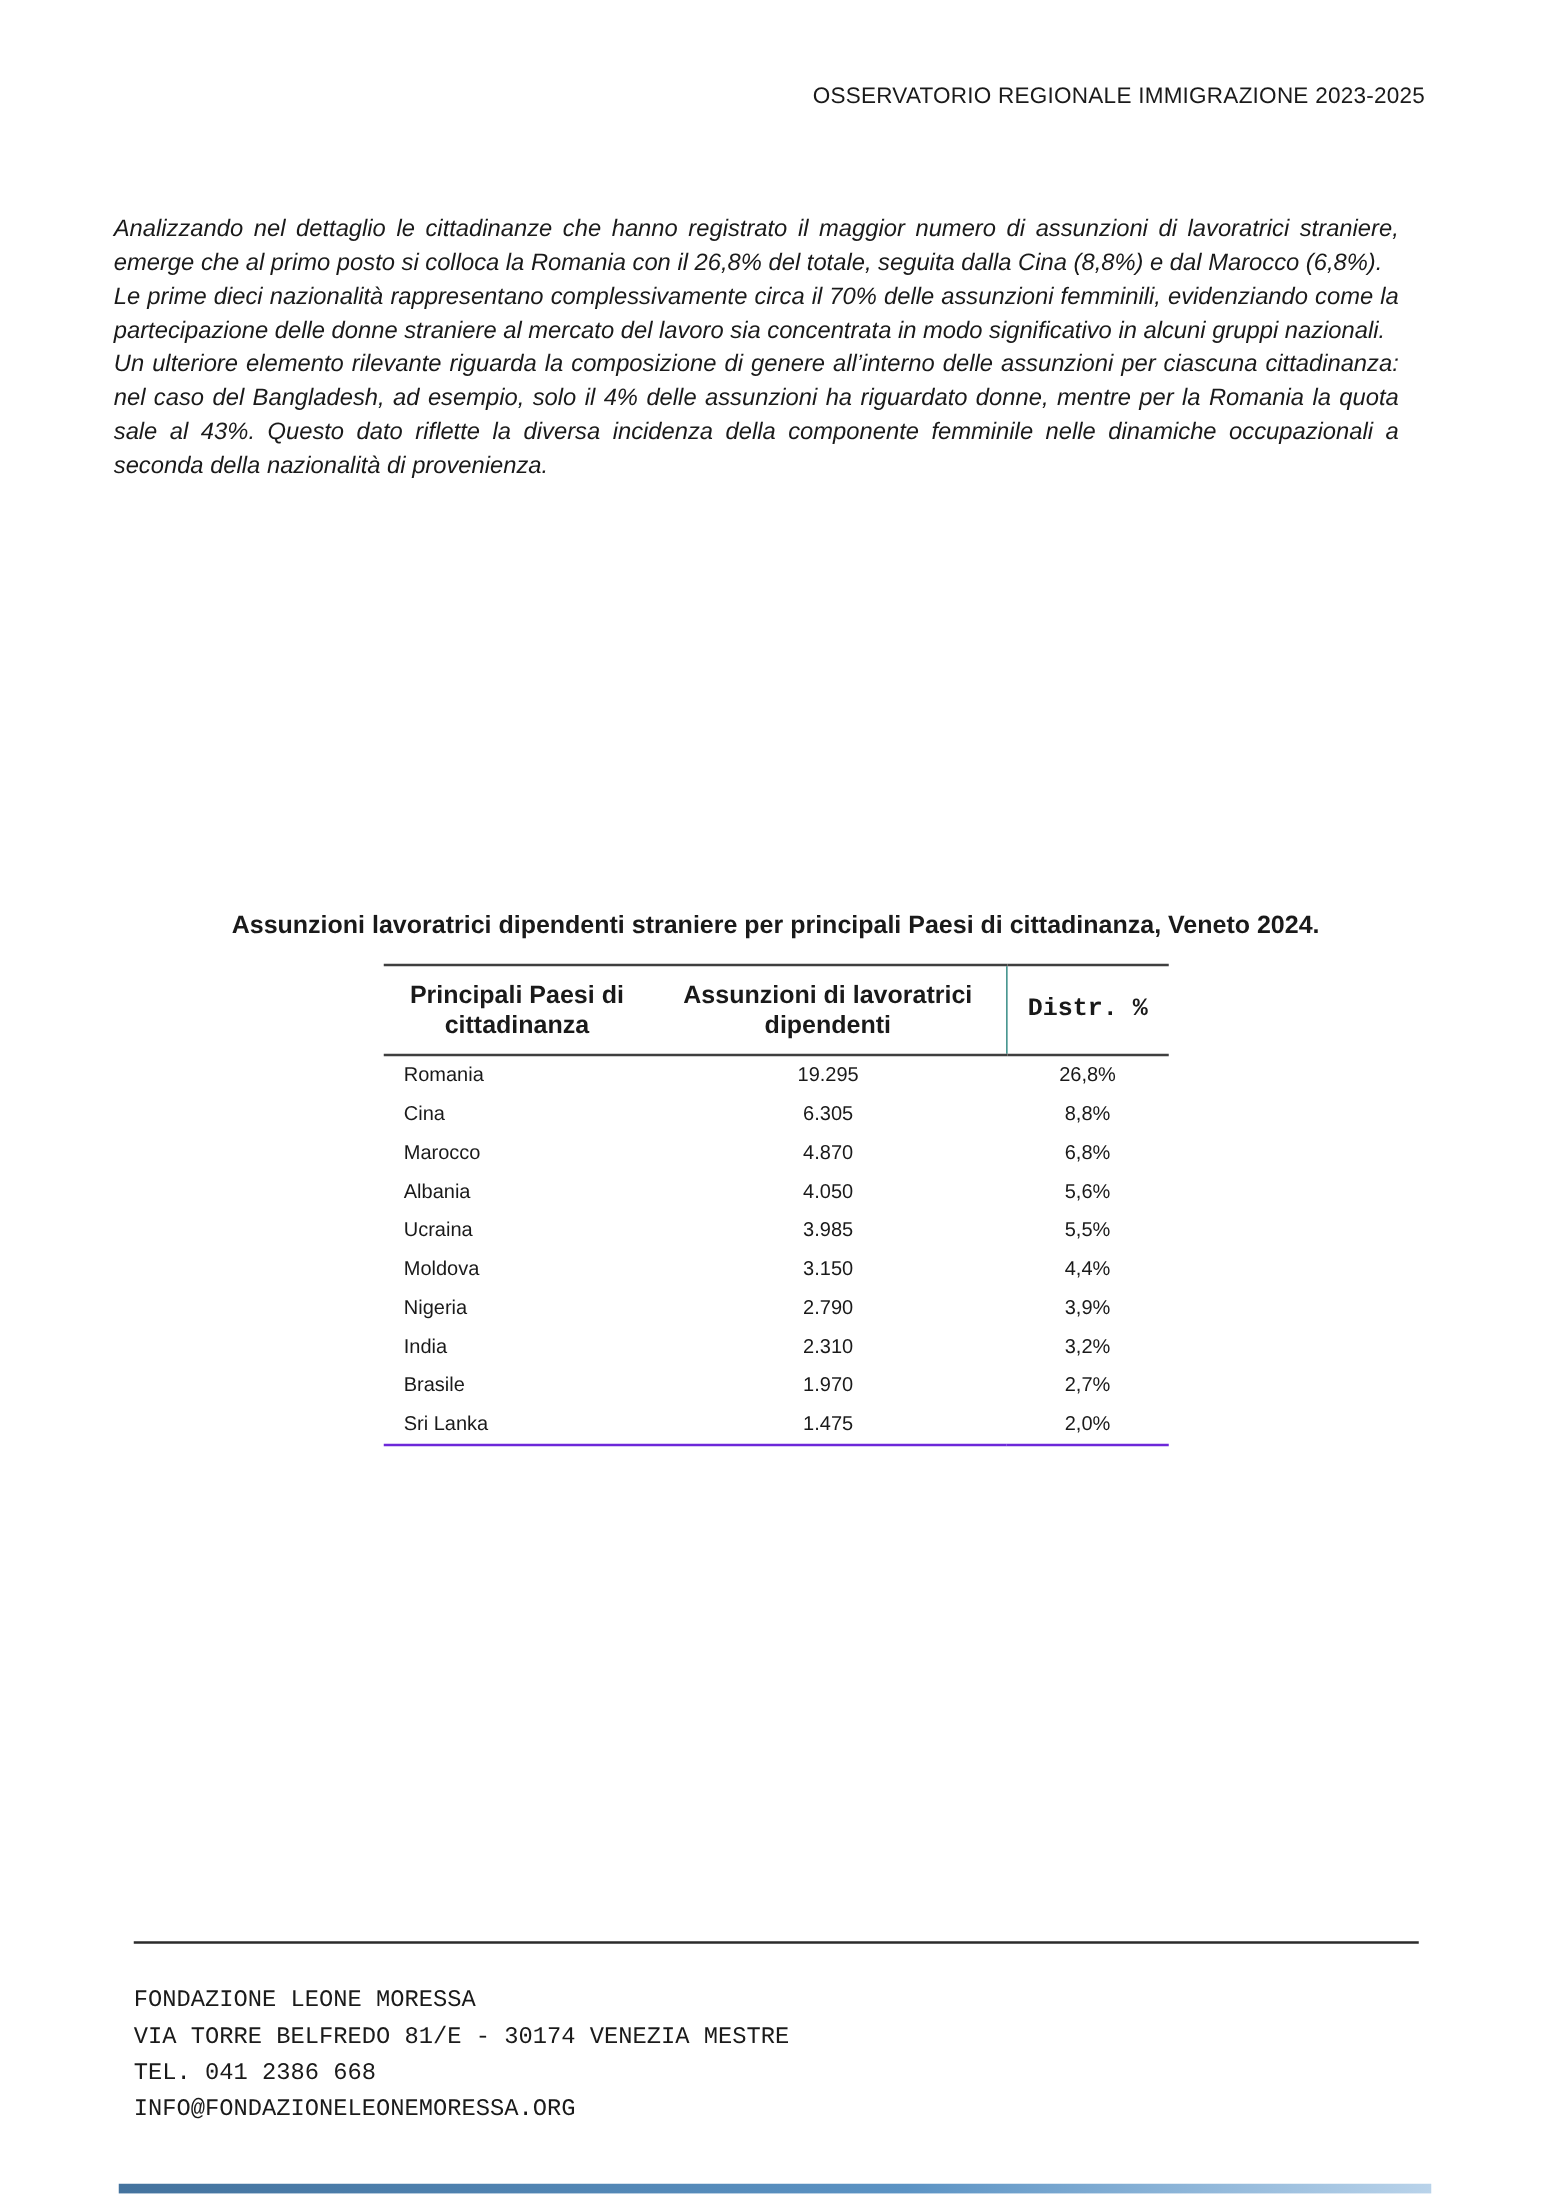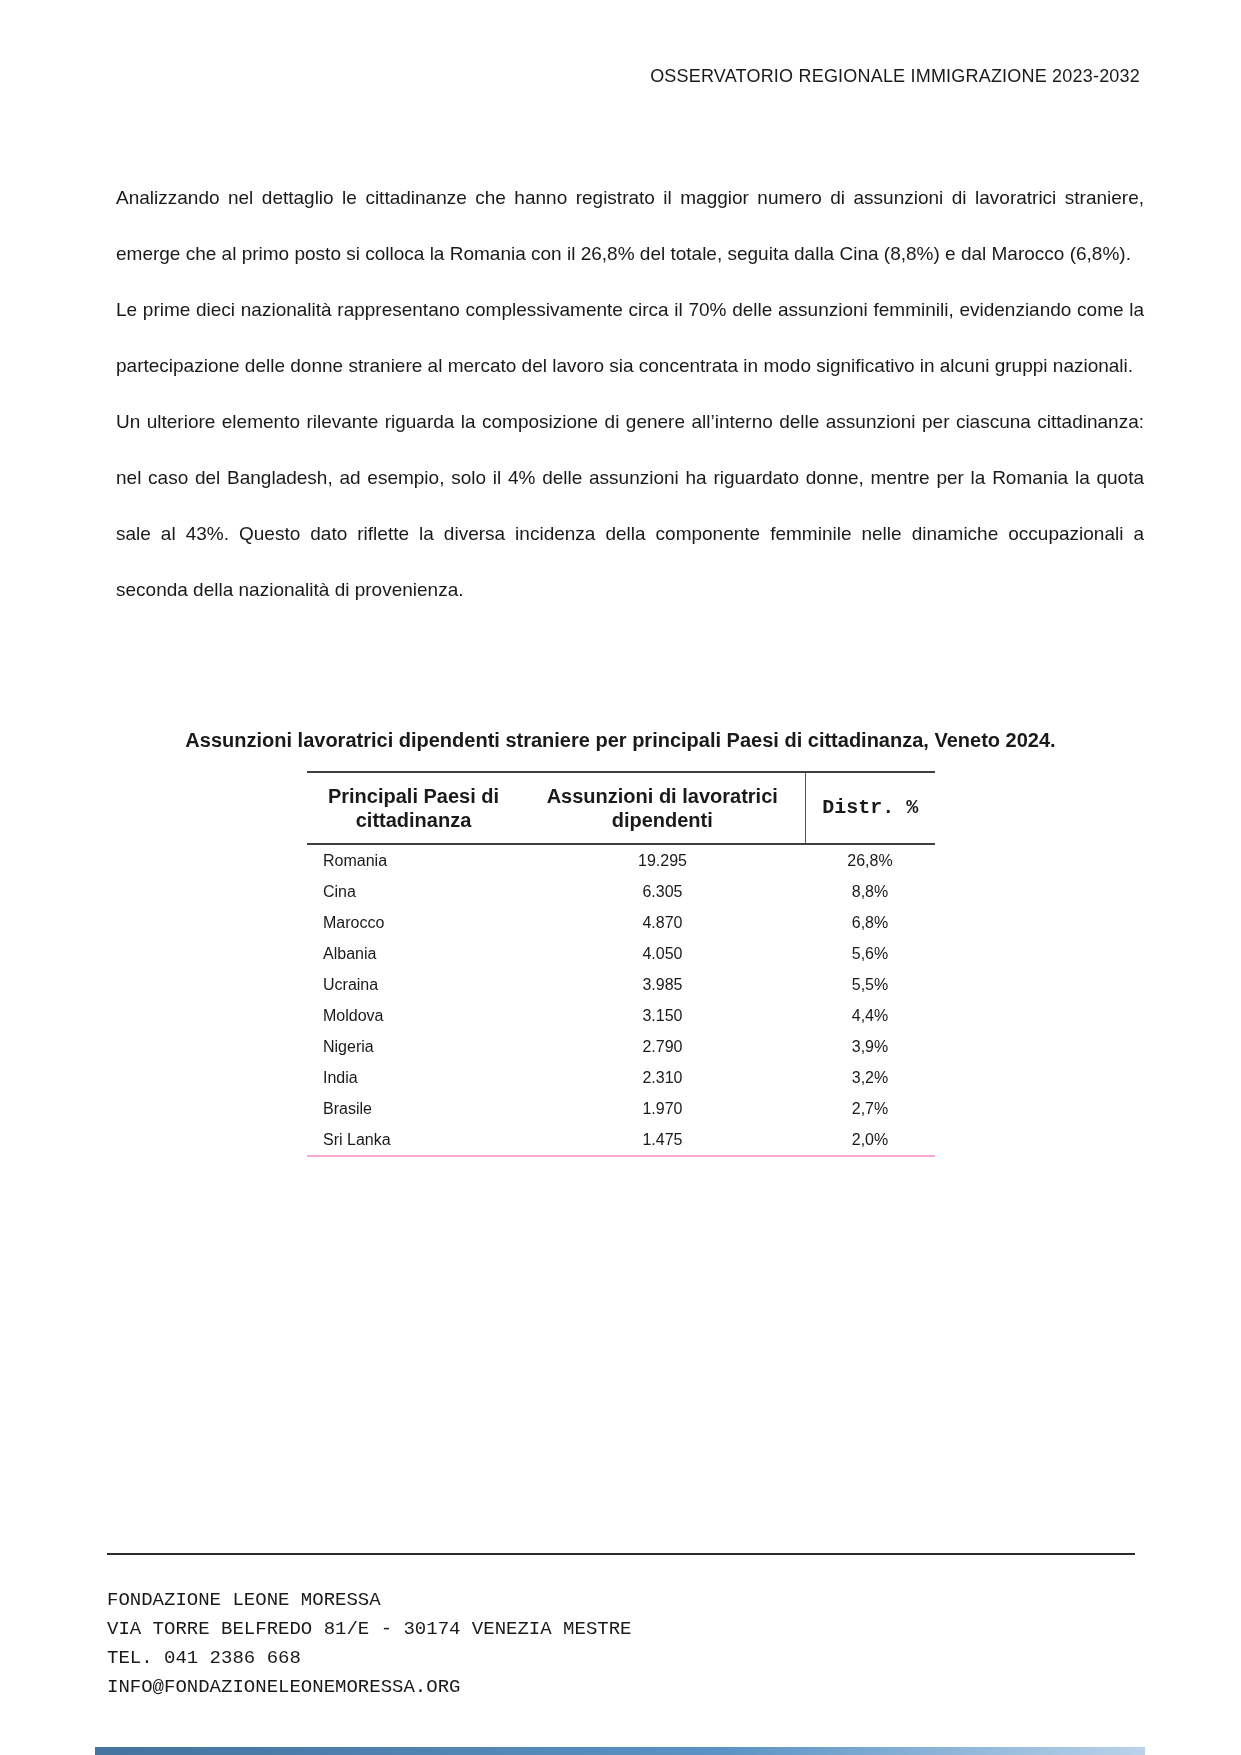--- a/index.html
+++ b/index.html
@@ -17,26 +17,27 @@
   .doc-header {
     position: absolute;
     top: 66px;
     right: 101px;
     font-size: 18px;
     letter-spacing: 0.2px;
     white-space: nowrap;
   }
   .body-text {
     position: absolute;
-    left: 116px;
+    left: 91px;
     top: 170px;
     width: 1028px;
     font-size: 19px;
-    line-height: 56px;
+    line-height: 27px;
     text-align: justify;
+    font-style: italic;
   }
   .body-text p { margin: 0; }
   .table-caption {
     position: absolute;
     left: 0;
     top: 729px;
     width: 100%;
     text-align: center;
     font-size: 20px;
     font-weight: bold;
@@ -67,21 +68,21 @@
   .data-table tbody td {
     font-size: 16px;
     height: 31px;
     line-height: 31px;
     padding: 0;
     white-space: nowrap;
   }
   .data-table tbody td.country { text-align: left; padding-left: 16px; }
   .data-table tbody td.hires   { text-align: center; }
   .data-table tbody td.share   { text-align: center; }
-  .data-table tbody tr:last-child td { border-bottom: 2px solid #f9a8d4; }
+  .data-table tbody tr:last-child td { border-bottom: 2px solid #6d28d9; }
   .table-source {
     position: absolute;
     left: 325px;
     top: 1163px;
     font-size: 19px;
     white-space: nowrap;
   }
   .footer-rule {
     position: absolute;
     left: 107px;
@@ -105,21 +106,21 @@
     top: 1747px;
     width: 1050px;
     height: 8px;
   }
 </style>
 </head>
 <body>
 
 <div class="page">
 
-  <div class="doc-header">OSSERVATORIO REGIONALE IMMIGRAZIONE 2023-2032</div>
+  <div class="doc-header">OSSERVATORIO REGIONALE IMMIGRAZIONE 2023-2025</div>
 
   <div class="body-text">
     <p>Analizzando nel dettaglio le cittadinanze che hanno registrato il maggior numero di assunzioni di lavoratrici straniere, emerge che al primo posto si colloca la Romania con il 26,8% del totale, seguita dalla Cina (8,8%) e dal Marocco (6,8%).</p>
     <p>Le prime dieci nazionalità rappresentano complessivamente circa il 70% delle assunzioni femminili, evidenziando come la partecipazione delle donne straniere al mercato del lavoro sia concentrata in modo significativo in alcuni gruppi nazionali.</p>
     <p>Un ulteriore elemento rilevante riguarda la composizione di genere all’interno delle assunzioni per ciascuna cittadinanza: nel caso del Bangladesh, ad esempio, solo il 4% delle assunzioni ha riguardato donne, mentre per la Romania la quota sale al 43%. Questo dato riflette la diversa incidenza della componente femminile nelle dinamiche occupazionali a seconda della nazionalità di provenienza.</p>
   </div>
 
   <div class="table-caption">Assunzioni lavoratrici dipendenti straniere per principali Paesi di cittadinanza, Veneto 2024.</div>
 
   <table class="data-table">

